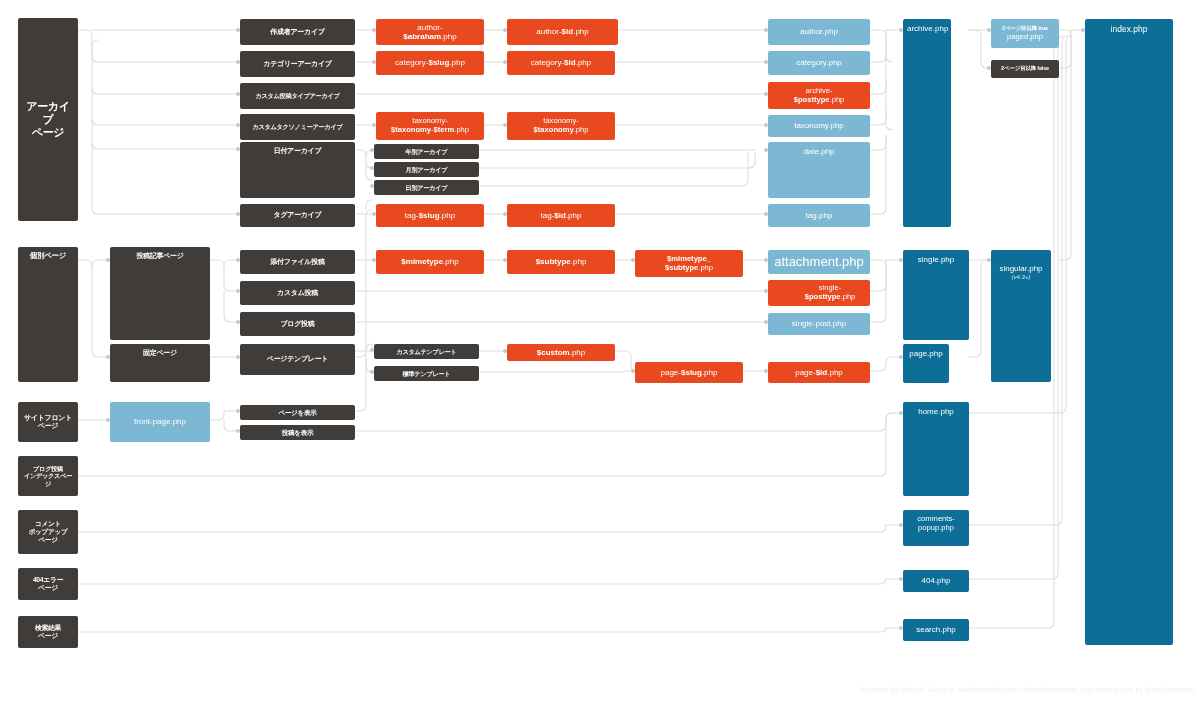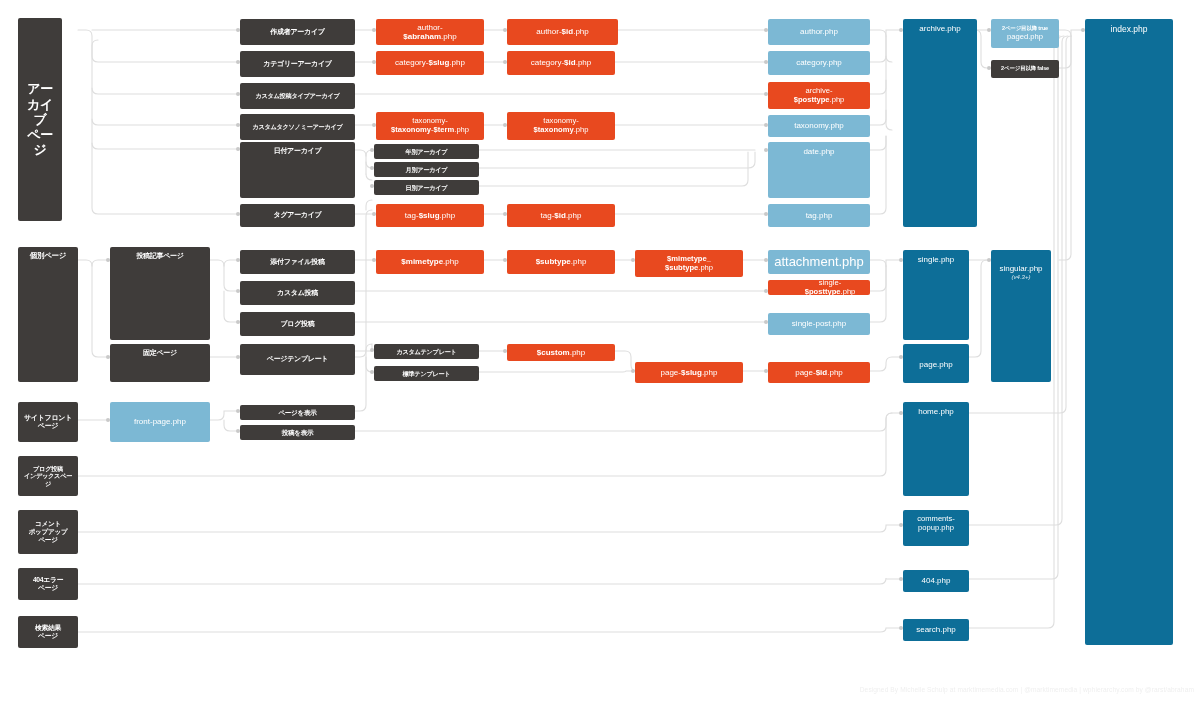--- a/index.html
+++ b/index.html
@@ -239,21 +239,21 @@
 
       <path d="M78 584 L880 584 Q886 584 886 578 L886 579 L901 579"></path>
       <path d="M969 579 L1052 579 Q1058 579 1058 573 L1058 42 Q1058 36 1064 36"></path>
 
       <path d="M78 632 L880 632 Q886 632 886 628 L901 628"></path>
       <path d="M969 628 L1048 628 Q1054 628 1054 622 L1054 42 Q1054 36 1060 36"></path>
     </g>
   </svg>
 
   <div id="nodes-layer">
-      <div class="node t-page" style="left: 18px; top: 18px; width: 44px; height: 203px; font-size: 13px;">
+      <div class="node t-page" style="left: 18px; top: 18px; width: 60px; height: 203px; font-size: 11px;">
         <span class="lbl">アーカイブ
 ページ</span>
       </div>
       <div class="node t-page" style="left: 240px; top: 19px; width: 115px; height: 26px; font-size: 7px;">
         <span class="lbl">作成者アーカイブ</span>
       </div>
       <div class="node t-page" style="left: 240px; top: 51px; width: 115px; height: 26px; font-size: 7px;">
         <span class="lbl">カテゴリーアーカイブ</span>
       </div>
       <div class="node t-page" style="left: 240px; top: 83px; width: 115px; height: 26px; font-size: 6.2px;">
@@ -312,21 +312,21 @@
       </div>
       <div class="node t-secondary" style="left: 768px; top: 115px; width: 102px; height: 22px; font-size: 8px;">
         <span class="lbl">taxonomy.php</span>
       </div>
       <div class="node t-secondary" style="left: 768px; top: 142px; width: 102px; height: 56px; font-size: 8px; justify-content: flex-start; padding-top: 5px;">
         <span class="lbl">date.php</span>
       </div>
       <div class="node t-secondary" style="left: 768px; top: 204px; width: 102px; height: 23px; font-size: 8px;">
         <span class="lbl">tag.php</span>
       </div>
-      <div class="node t-primary" style="left: 903px; top: 19px; width: 74px; height: 208px; font-size: 8px; justify-content: flex-start; padding-top: 5px;">
+      <div class="node t-primary" style="left: 903px; top: 19px; width: 48px; height: 208px; font-size: 8px; justify-content: flex-start; padding-top: 5px;">
         <span class="lbl">archive.php</span>
       </div>
       <div class="node t-secondary" style="left: 991px; top: 19px; width: 68px; height: 29px; font-size: 7.6px;">
         <span class="cond">2ページ目以降 true</span>
         <span class="lbl">paged.php</span>
       </div>
       <div class="node t-page" style="left: 991px; top: 60px; width: 68px; height: 18px; font-size: 6px;">
         <span class="cond">2ページ目以降 false</span>
       </div>
       <div class="node t-primary" style="left: 1085px; top: 19px; width: 88px; height: 626px; font-size: 8.5px; justify-content: flex-start; padding-top: 5px;">
@@ -373,30 +373,30 @@
       </div>
       <div class="node t-var" style="left: 635px; top: 362px; width: 108px; height: 21px; font-size: 8px;">
         <span class="lbl">page-<b>$slug</b>.php</span>
       </div>
       <div class="node t-var" style="left: 768px; top: 362px; width: 102px; height: 21px; font-size: 8px;">
         <span class="lbl">page-<b>$id</b>.php</span>
       </div>
       <div class="node t-secondary" style="left: 768px; top: 250px; width: 102px; height: 24px; font-size: 13px;">
         <span class="lbl">attachment.php</span>
       </div>
-      <div class="node t-var" style="left: 768px; top: 280px; width: 102px; height: 15px; font-size: 7.6px; padding-left: 26px;">
+      <div class="node t-var" style="left: 768px; top: 280px; width: 102px; height: 26px; font-size: 7.6px; padding-left: 26px;">
         <span class="lbl">single-<br><b>$posttype</b>.php</span>
       </div>
       <div class="node t-secondary" style="left: 768px; top: 313px; width: 102px; height: 22px; font-size: 8px;">
         <span class="lbl">single-post.php</span>
       </div>
       <div class="node t-primary" style="left: 903px; top: 250px; width: 66px; height: 90px; font-size: 8px; justify-content: flex-start; padding-top: 5px;">
         <span class="lbl">single.php</span>
       </div>
-      <div class="node t-primary" style="left: 903px; top: 344px; width: 66px; height: 39px; font-size: 8px; justify-content: flex-start; padding-top: 16px;">
+      <div class="node t-primary" style="left: 903px; top: 344px; width: 46px; height: 39px; font-size: 8px; justify-content: flex-start; padding-top: 5px;">
         <span class="lbl">page.php</span>
       </div>
       <div class="node t-primary" style="left: 991px; top: 250px; width: 60px; height: 132px; font-size: 8px; justify-content: flex-start; padding-top: 14px;">
         <span class="lbl">singular.php</span>
         <span class="sub">(v4.3+)</span>
       </div>
       <div class="node t-page" style="left: 18px; top: 402px; width: 60px; height: 40px; font-size: 7px;">
         <span class="lbl">サイトフロント
 ページ</span>
       </div>

